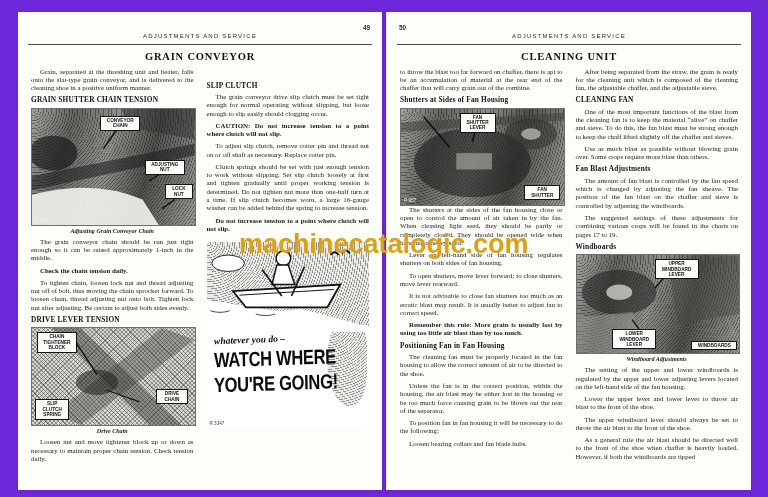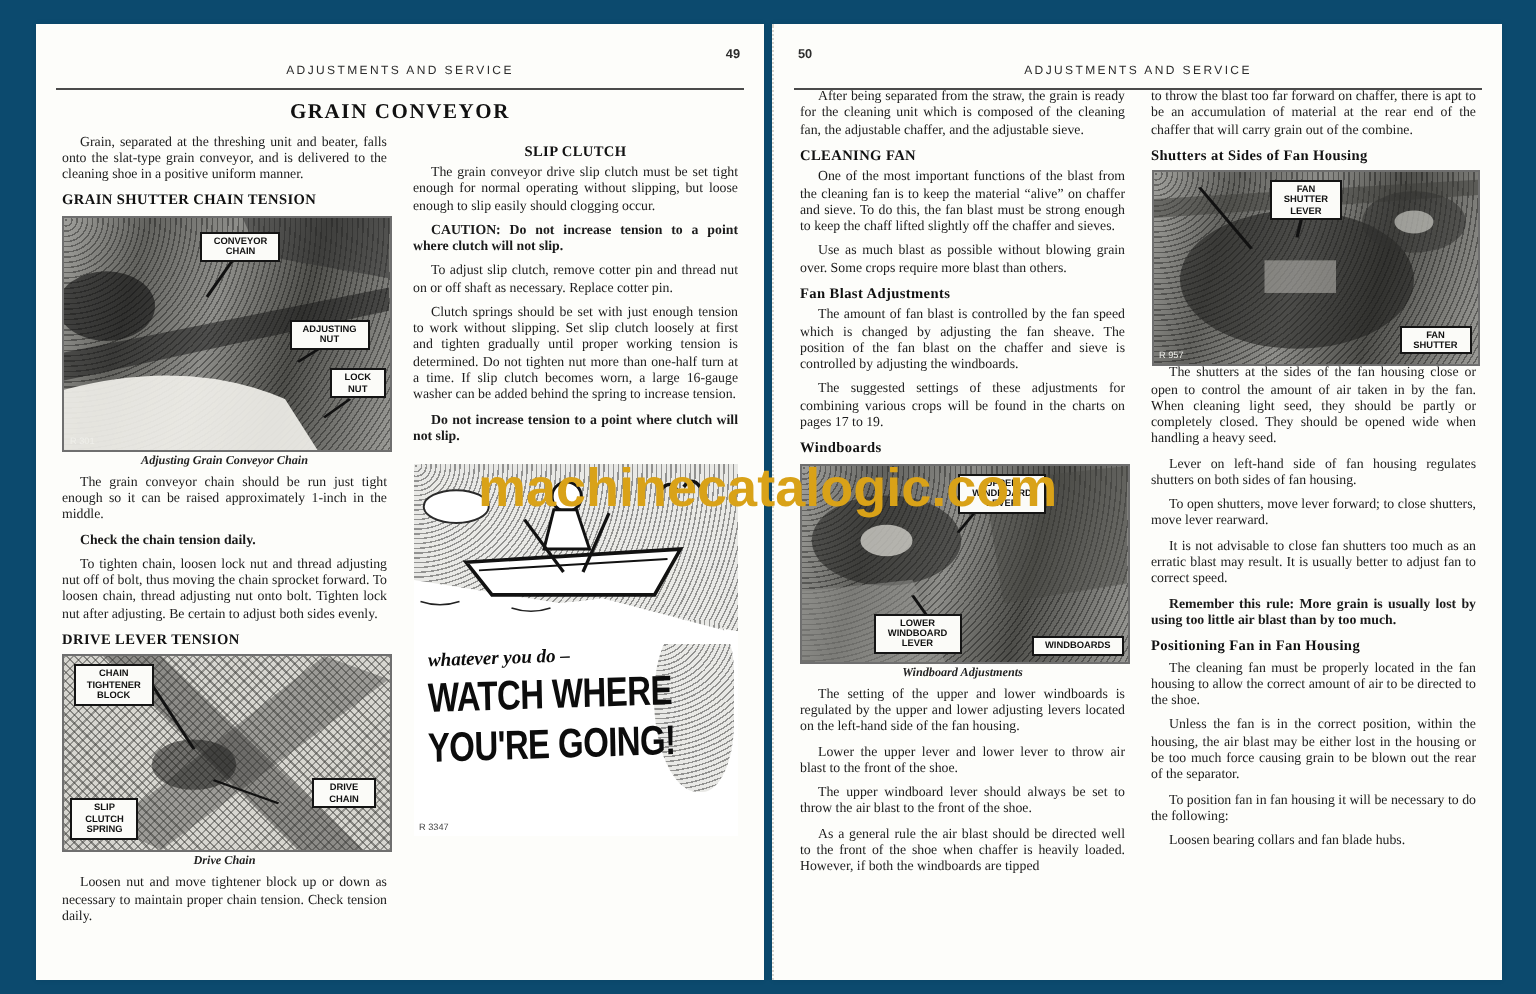--- a/index.html
+++ b/index.html
@@ -1,16 +1,16 @@
 <!DOCTYPE html>
 <html><head>
 <meta charset="utf-8">
 <style>
   html,body{margin:0;padding:0;background:#e9e7e2;}
-  .sheet{position:relative;width:768px;height:497px;background:#0c4a6e;overflow:hidden;
+  .sheet{position:relative;width:768px;height:497px;background:#6d28d9;overflow:hidden;
          font-family:"Liberation Serif",serif;color:#1b1b1b;}
   .page{position:absolute;top:12px;width:364px;height:478px;background:#fdfdfa;
         box-shadow:0 0 3px rgba(0,0,0,.08);}
   .page-left{left:18px;}
   .page-right{left:386px;border-left:1px dotted #d8d5cd;}
   .pg-head{position:relative;margin:12px 10px 0;border-bottom:1px solid #4a4a4a;
            padding-bottom:2px;text-align:center;}
   .rh{font:6px/1.2 "Liberation Sans",sans-serif;letter-spacing:1.2px;color:#2c2c2c;}
   .pg-num{position:absolute;top:0;font:700 6.4px "Liberation Sans",sans-serif;color:#2c2c2c;}
   .pg-num.right{right:2px;} .pg-num.left{left:2px;}
@@ -105,21 +105,21 @@
           <div class="ph-label" style="left:3%;top:4%;width:34px;">CHAIN TIGHTENER BLOCK</div>
           <div class="ph-label" style="left:2%;bottom:6%;width:28px;">SLIP CLUTCH SPRING</div>
           <div class="ph-label" style="right:4%;bottom:22%;width:26px;">DRIVE CHAIN</div>
         </div>
         <div class="caption">Drive Chain</div>
 
         <p class="p">Loosen nut and move tightener block up or down as necessary to maintain proper chain tension. Check tension daily.</p>
       </div>
 
       <div class="col">
-        <div class="h2" style="margin-top:4px;text-align:center;">SLIP CLUTCH</div>
+        <div class="h2" style="margin-top:14px;">SLIP CLUTCH</div>
         <p class="p">The grain conveyor drive slip clutch must be set tight enough for normal operating without slipping, but loose enough to slip easily should clogging occur.</p>
         <p class="p b">CAUTION: Do not increase tension to a point where clutch will not slip.</p>
         <p class="p">To adjust slip clutch, remove cotter pin and thread nut on or off shaft as necessary. Replace cotter pin.</p>
         <p class="p">Clutch springs should be set with just enough tension to work without slipping. Set slip clutch loosely at first and tighten gradually until proper working tension is determined. Do not tighten nut more than one-half turn at a time. If slip clutch becomes worn, a large 16-gauge washer can be added behind the spring to increase tension.</p>
         <p class="p b">Do not increase tension to a point where clutch will not slip.</p>
 
         <div class="cartoon">
           <div class="cartoon-sky"></div>
           <div class="cartoon-falls"></div>
           <div class="cartoon-trees"></div>
@@ -144,53 +144,23 @@
         </div>
       </div>
     </div>
   </div>
 
   <div class="page page-right">
     <div class="pg-head">
       <span class="rh">ADJUSTMENTS AND SERVICE</span>
       <span class="pg-num left">50</span>
     </div>
+    <div class="title">CLEANING UNIT</div>
 
     <div class="cols">
-
-      <div class="col">
-        <p class="p">After being separated from the straw, the grain is ready for the cleaning unit which is composed of the cleaning fan, the adjustable chaffer, and the adjustable sieve.</p>
-        <div class="h2">CLEANING FAN</div>
-        <p class="p">One of the most important functions of the blast from the cleaning fan is to keep the material “alive” on chaffer and sieve. To do this, the fan blast must be strong enough to keep the chaff lifted slightly off the chaffer and sieves.</p>
-        <p class="p">Use as much blast as possible without blowing grain over. Some crops require more blast than others.</p>
-        <div class="h2">Fan Blast Adjustments</div>
-        <p class="p">The amount of fan blast is controlled by the fan speed which is changed by adjusting the fan sheave. The position of the fan blast on the chaffer and sieve is controlled by adjusting the windboards.</p>
-        <p class="p">The suggested settings of these adjustments for combining various crops will be found in the charts on pages 17 to 19.</p>
-        <div class="h2">Windboards</div>
-
-        <div class="photo ht-dark" style="height:98px;">
-          <svg class="ph-art" viewBox="0 0 100 100" preserveAspectRatio="none">
-            <circle cx="26" cy="38" r="23" fill="rgba(35,35,33,.58)"></circle>
-            <circle cx="26" cy="38" r="8" fill="rgba(228,227,220,.7)"></circle>
-            <polygon points="56,8 100,0 100,60 62,70" fill="rgba(70,70,66,.45)"></polygon>
-            <polygon points="0,64 34,58 44,100 0,100" fill="rgba(150,150,145,.5)"></polygon>
-            <line x1="55" y1="20" x2="48" y2="34" stroke="#111" stroke-width="1"></line>
-            <line x1="40" y1="80" x2="34" y2="66" stroke="#111" stroke-width="1"></line>
-          </svg>
-          <div class="ph-label" style="left:48%;top:4%;width:38px;">UPPER WINDBOARD LEVER</div>
-          <div class="ph-label" style="left:22%;bottom:4%;width:38px;">LOWER WINDBOARD LEVER</div>
-          <div class="ph-label" style="right:1%;bottom:3%;width:40px;">WINDBOARDS</div>
-        </div>
-        <div class="caption">Windboard Adjustments</div>
-
-        <p class="p">The setting of the upper and lower windboards is regulated by the upper and lower adjusting levers located on the left-hand side of the fan housing.</p>
-        <p class="p">Lower the upper lever and lower lever to throw air blast to the front of the shoe.</p>
-        <p class="p">The upper windboard lever should always be set to throw the air blast to the front of the shoe.</p>
-        <p class="p">As a general rule the air blast should be directed well to the front of the shoe when chaffer is heavily loaded. However, if both the windboards are tipped</p>
-      </div>
 
       <div class="col">
         <p class="p" style="text-indent:0;">to throw the blast too far forward on chaffer, there is apt to be an accumulation of material at the rear end of the chaffer that will carry grain out of the combine.</p>
         <div class="h2">Shutters at Sides of Fan Housing</div>
 
         <div class="photo ht-dark" style="height:96px;">
           <svg class="ph-art" viewBox="0 0 100 100" preserveAspectRatio="none">
             <polygon points="0,14 100,4 100,12 0,24" fill="rgba(60,60,56,.5)"></polygon>
             <circle cx="44" cy="56" r="36" fill="rgba(32,32,30,.6)"></circle>
             <rect x="34" y="46" width="22" height="17" fill="rgba(185,184,178,.55)"></rect>
@@ -208,17 +178,48 @@
         <p class="p">Lever on left-hand side of fan housing regulates shutters on both sides of fan housing.</p>
         <p class="p">To open shutters, move lever forward; to close shutters, move lever rearward.</p>
         <p class="p">It is not advisable to close fan shutters too much as an erratic blast may result. It is usually better to adjust fan to correct speed.</p>
         <p class="p b">Remember this rule: More grain is usually lost by using too little air blast than by too much.</p>
         <div class="h2">Positioning Fan in Fan Housing</div>
         <p class="p">The cleaning fan must be properly located in the fan housing to allow the correct amount of air to be directed to the shoe.</p>
         <p class="p">Unless the fan is in the correct position, within the housing, the air blast may be either lost in the housing or be too much force causing grain to be blown out the rear of the separator.</p>
         <p class="p">To position fan in fan housing it will be necessary to do the following:</p>
         <p class="p">Loosen bearing collars and fan blade hubs.</p>
       </div>
+
+      <div class="col">
+        <p class="p">After being separated from the straw, the grain is ready for the cleaning unit which is composed of the cleaning fan, the adjustable chaffer, and the adjustable sieve.</p>
+        <div class="h2">CLEANING FAN</div>
+        <p class="p">One of the most important functions of the blast from the cleaning fan is to keep the material “alive” on chaffer and sieve. To do this, the fan blast must be strong enough to keep the chaff lifted slightly off the chaffer and sieves.</p>
+        <p class="p">Use as much blast as possible without blowing grain over. Some crops require more blast than others.</p>
+        <div class="h2">Fan Blast Adjustments</div>
+        <p class="p">The amount of fan blast is controlled by the fan speed which is changed by adjusting the fan sheave. The position of the fan blast on the chaffer and sieve is controlled by adjusting the windboards.</p>
+        <p class="p">The suggested settings of these adjustments for combining various crops will be found in the charts on pages 17 to 19.</p>
+        <div class="h2">Windboards</div>
+
+        <div class="photo ht-dark" style="height:98px;">
+          <svg class="ph-art" viewBox="0 0 100 100" preserveAspectRatio="none">
+            <circle cx="26" cy="38" r="23" fill="rgba(35,35,33,.58)"></circle>
+            <circle cx="26" cy="38" r="8" fill="rgba(228,227,220,.7)"></circle>
+            <polygon points="56,8 100,0 100,60 62,70" fill="rgba(70,70,66,.45)"></polygon>
+            <polygon points="0,64 34,58 44,100 0,100" fill="rgba(150,150,145,.5)"></polygon>
+            <line x1="55" y1="20" x2="48" y2="34" stroke="#111" stroke-width="1"></line>
+            <line x1="40" y1="80" x2="34" y2="66" stroke="#111" stroke-width="1"></line>
+          </svg>
+          <div class="ph-label" style="left:48%;top:4%;width:38px;">UPPER WINDBOARD LEVER</div>
+          <div class="ph-label" style="left:22%;bottom:4%;width:38px;">LOWER WINDBOARD LEVER</div>
+          <div class="ph-label" style="right:1%;bottom:3%;width:40px;">WINDBOARDS</div>
+        </div>
+        <div class="caption">Windboard Adjustments</div>
+
+        <p class="p">The setting of the upper and lower windboards is regulated by the upper and lower adjusting levers located on the left-hand side of the fan housing.</p>
+        <p class="p">Lower the upper lever and lower lever to throw air blast to the front of the shoe.</p>
+        <p class="p">The upper windboard lever should always be set to throw the air blast to the front of the shoe.</p>
+        <p class="p">As a general rule the air blast should be directed well to the front of the shoe when chaffer is heavily loaded. However, if both the windboards are tipped</p>
+      </div>
     </div>
   </div>
 
   <div class="watermark">machinecatalogic.com</div>
 </div>
 
 </body></html>

